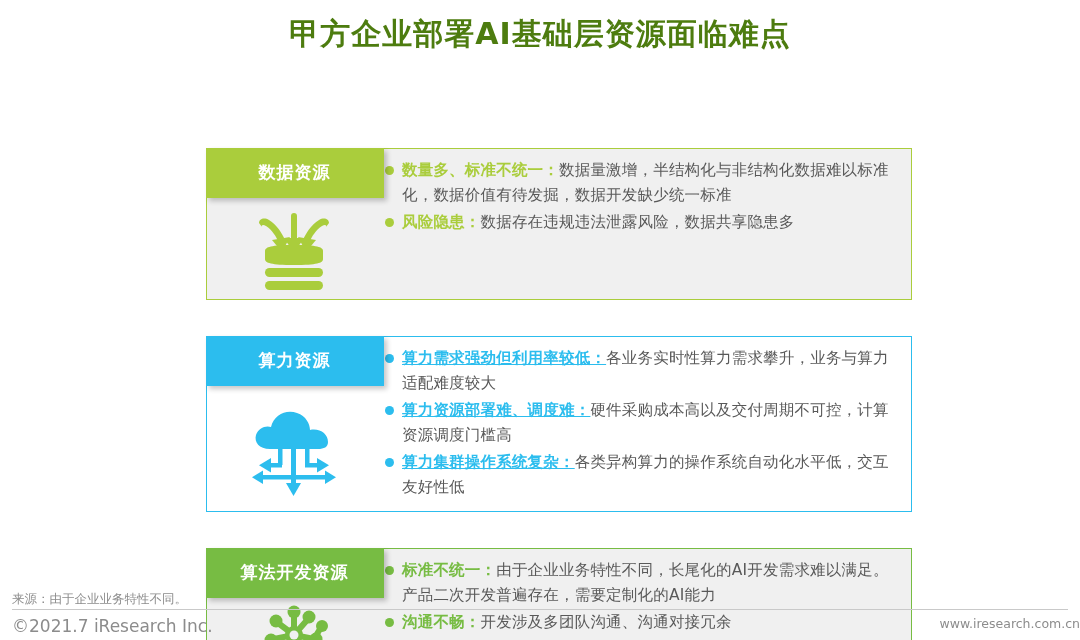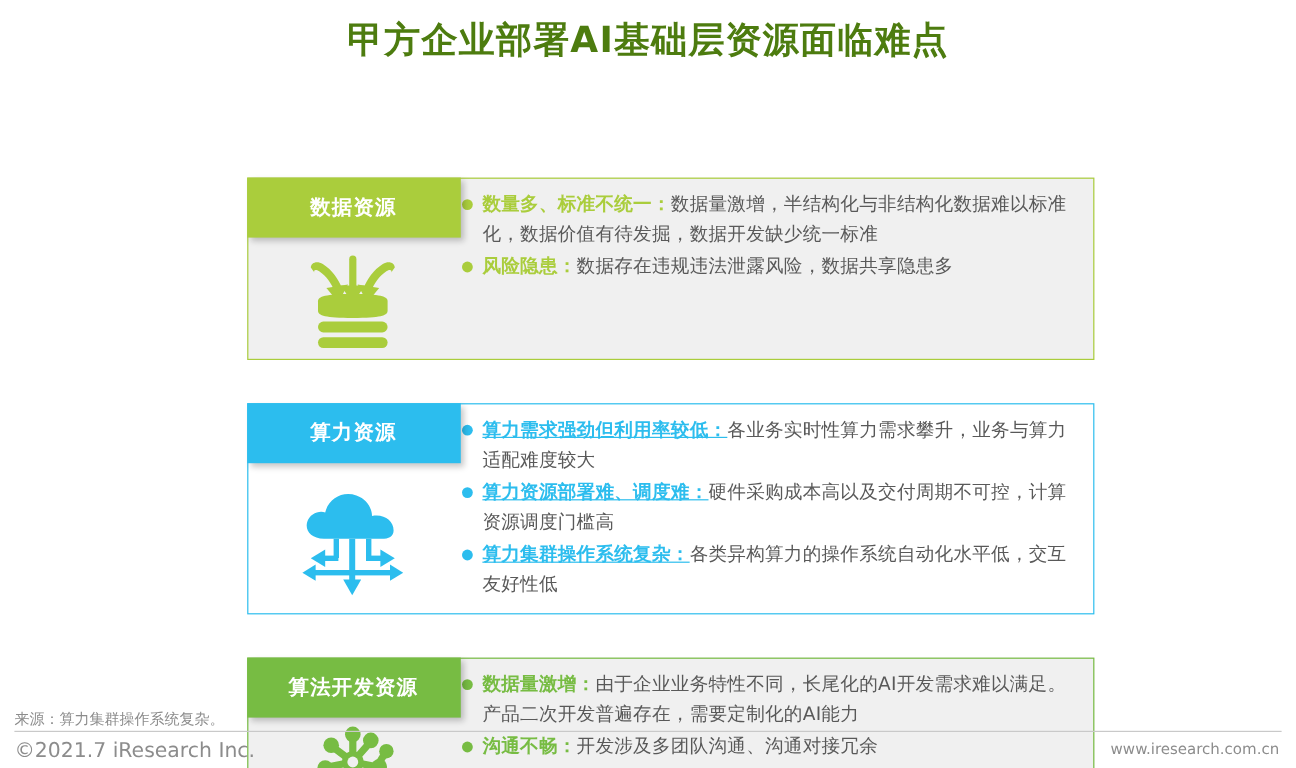--- a/index.html
+++ b/index.html
@@ -144,21 +144,21 @@
   }
   .copyright {
     position: absolute;
     left: 12px;
     top: 616px;
     font-size: 17px;
     color: #8c8c8c;
   }
   .website {
     position: absolute;
-    right: 14px;
+    right: 0;
     top: 616px;
     font-size: 12.5px;
     color: #8c8c8c;
   }
 </style>
 </head>
 <body>
 
 <div class="slide-title">甲方企业部署AI基础层资源面临难点</div>
 
@@ -286,30 +286,30 @@
             </g>
             <circle cx="36" cy="34" r="4.5" fill="#f0f0f0"></circle>
           </svg>
         </span>
       </div>
     </div>
     <div class="right-col">
       <div class="bullet">
         <span class="dot green-mid"></span>
         <div class="btext">
-          <span class="bhead green-mid">数据量激增：</span><span>由于企业业务特性不同，长尾化的AI开发需求难以满足。产品二次开发普遍存在，需要定制化的AI能力</span>
+          <span class="bhead green-mid">标准不统一：</span><span>由于企业业务特性不同，长尾化的AI开发需求难以满足。产品二次开发普遍存在，需要定制化的AI能力</span>
         </div>
       </div>
       <div class="bullet">
         <span class="dot green-mid"></span>
         <div class="btext">
           <span class="bhead green-mid">沟通不畅：</span><span>开发涉及多团队沟通、沟通对接冗余</span>
         </div>
       </div>
     </div>
   </div>
 
 </div>
 
-<div class="source-note">来源：算力集群操作系统复杂。</div>
+<div class="source-note">来源：由于企业业务特性不同。</div>
 <div class="footer-rule"></div>
 <div class="copyright">©2021.7 iResearch Inc.</div>
 <div class="website">www.iresearch.com.cn</div>
 
 </body></html>

